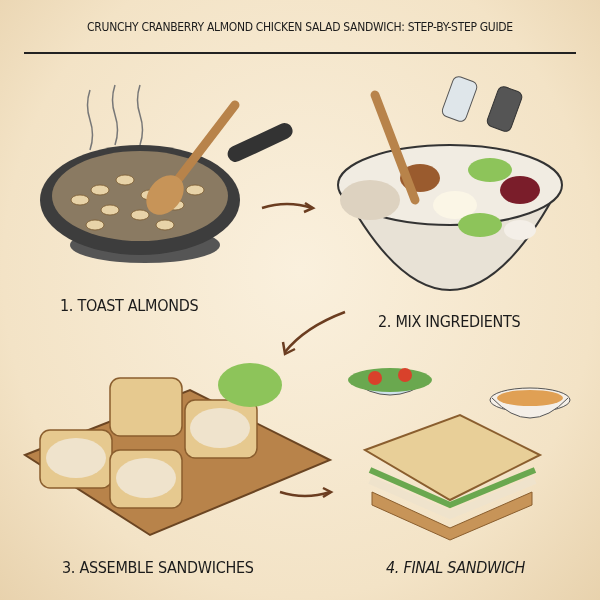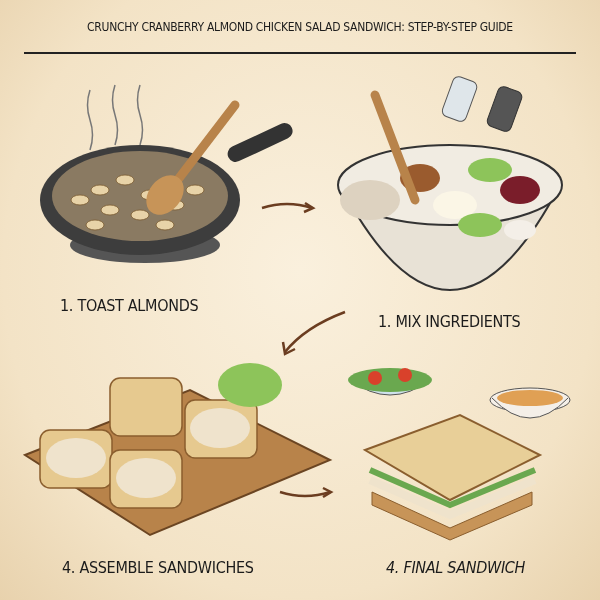--- a/index.html
+++ b/index.html
@@ -89,15 +89,15 @@
     <path d="M492 398 q38 40 76 0" fill="#f4efe8" stroke="#555"></path>
     <ellipse cx="530" cy="398" rx="33" ry="8" fill="#e0a054"></ellipse>
     <path d="M365 450 L460 415 L540 455 L450 500 z" fill="#e8cf98" stroke="#8a5e2e" stroke-width="2"></path>
     <path d="M370 470 L450 505 L535 470" fill="none" stroke="#6aa84f" stroke-width="6"></path>
     <path d="M370 480 L450 515 L535 480" fill="none" stroke="#efe3cc" stroke-width="8"></path>
     <path d="M372 492 L450 528 L532 492 L532 505 L450 540 L372 505 z" fill="#c79458" stroke="#8a5e2e"></path>
   </g>
 </svg>
 
 <div class="label" style="left:60px; top:296px;">1. TOAST ALMONDS</div>
-<div class="label" style="left:378px; top:312px;">1. MIX INGREDIENTS</div>
-<div class="label" style="left:62px; top:558px;">4. ASSEMBLE SANDWICHES</div>
+<div class="label" style="left:378px; top:312px;">2. MIX INGREDIENTS</div>
+<div class="label" style="left:62px; top:558px;">3. ASSEMBLE SANDWICHES</div>
 <div class="label" style="left:386px; top:558px;font-style:italic;">4. FINAL SANDWICH</div>
 
 </body></html>

